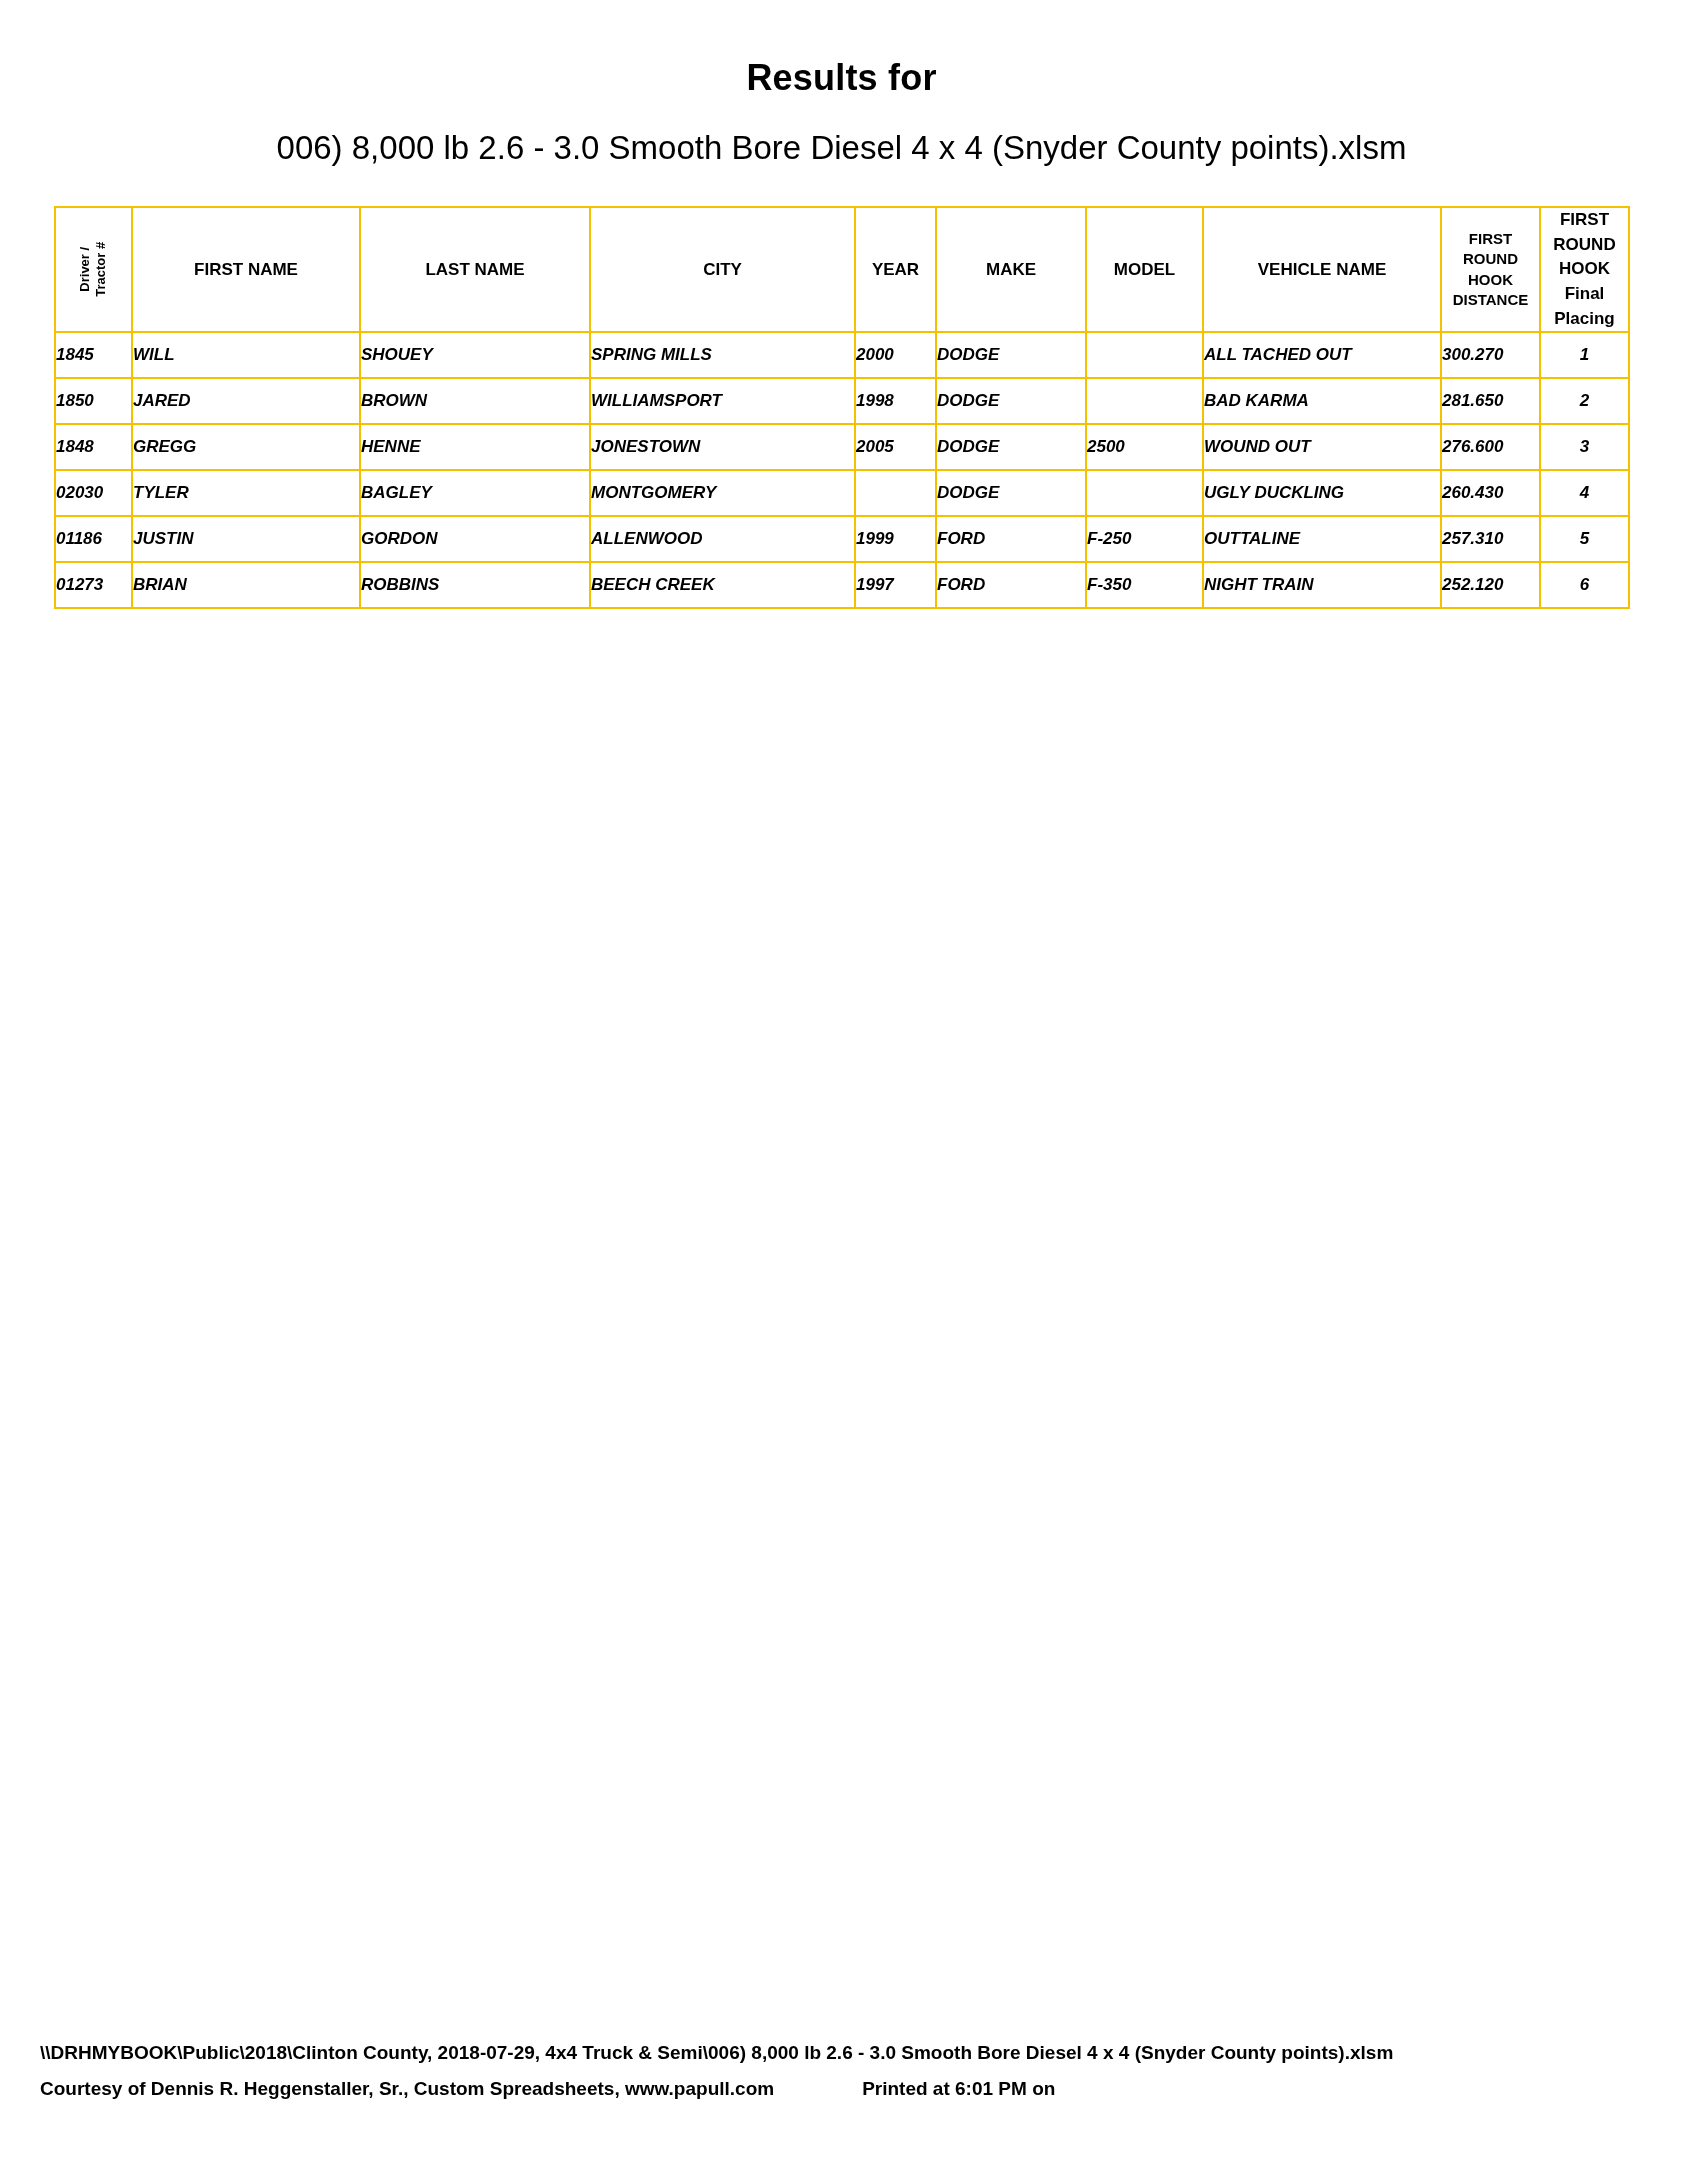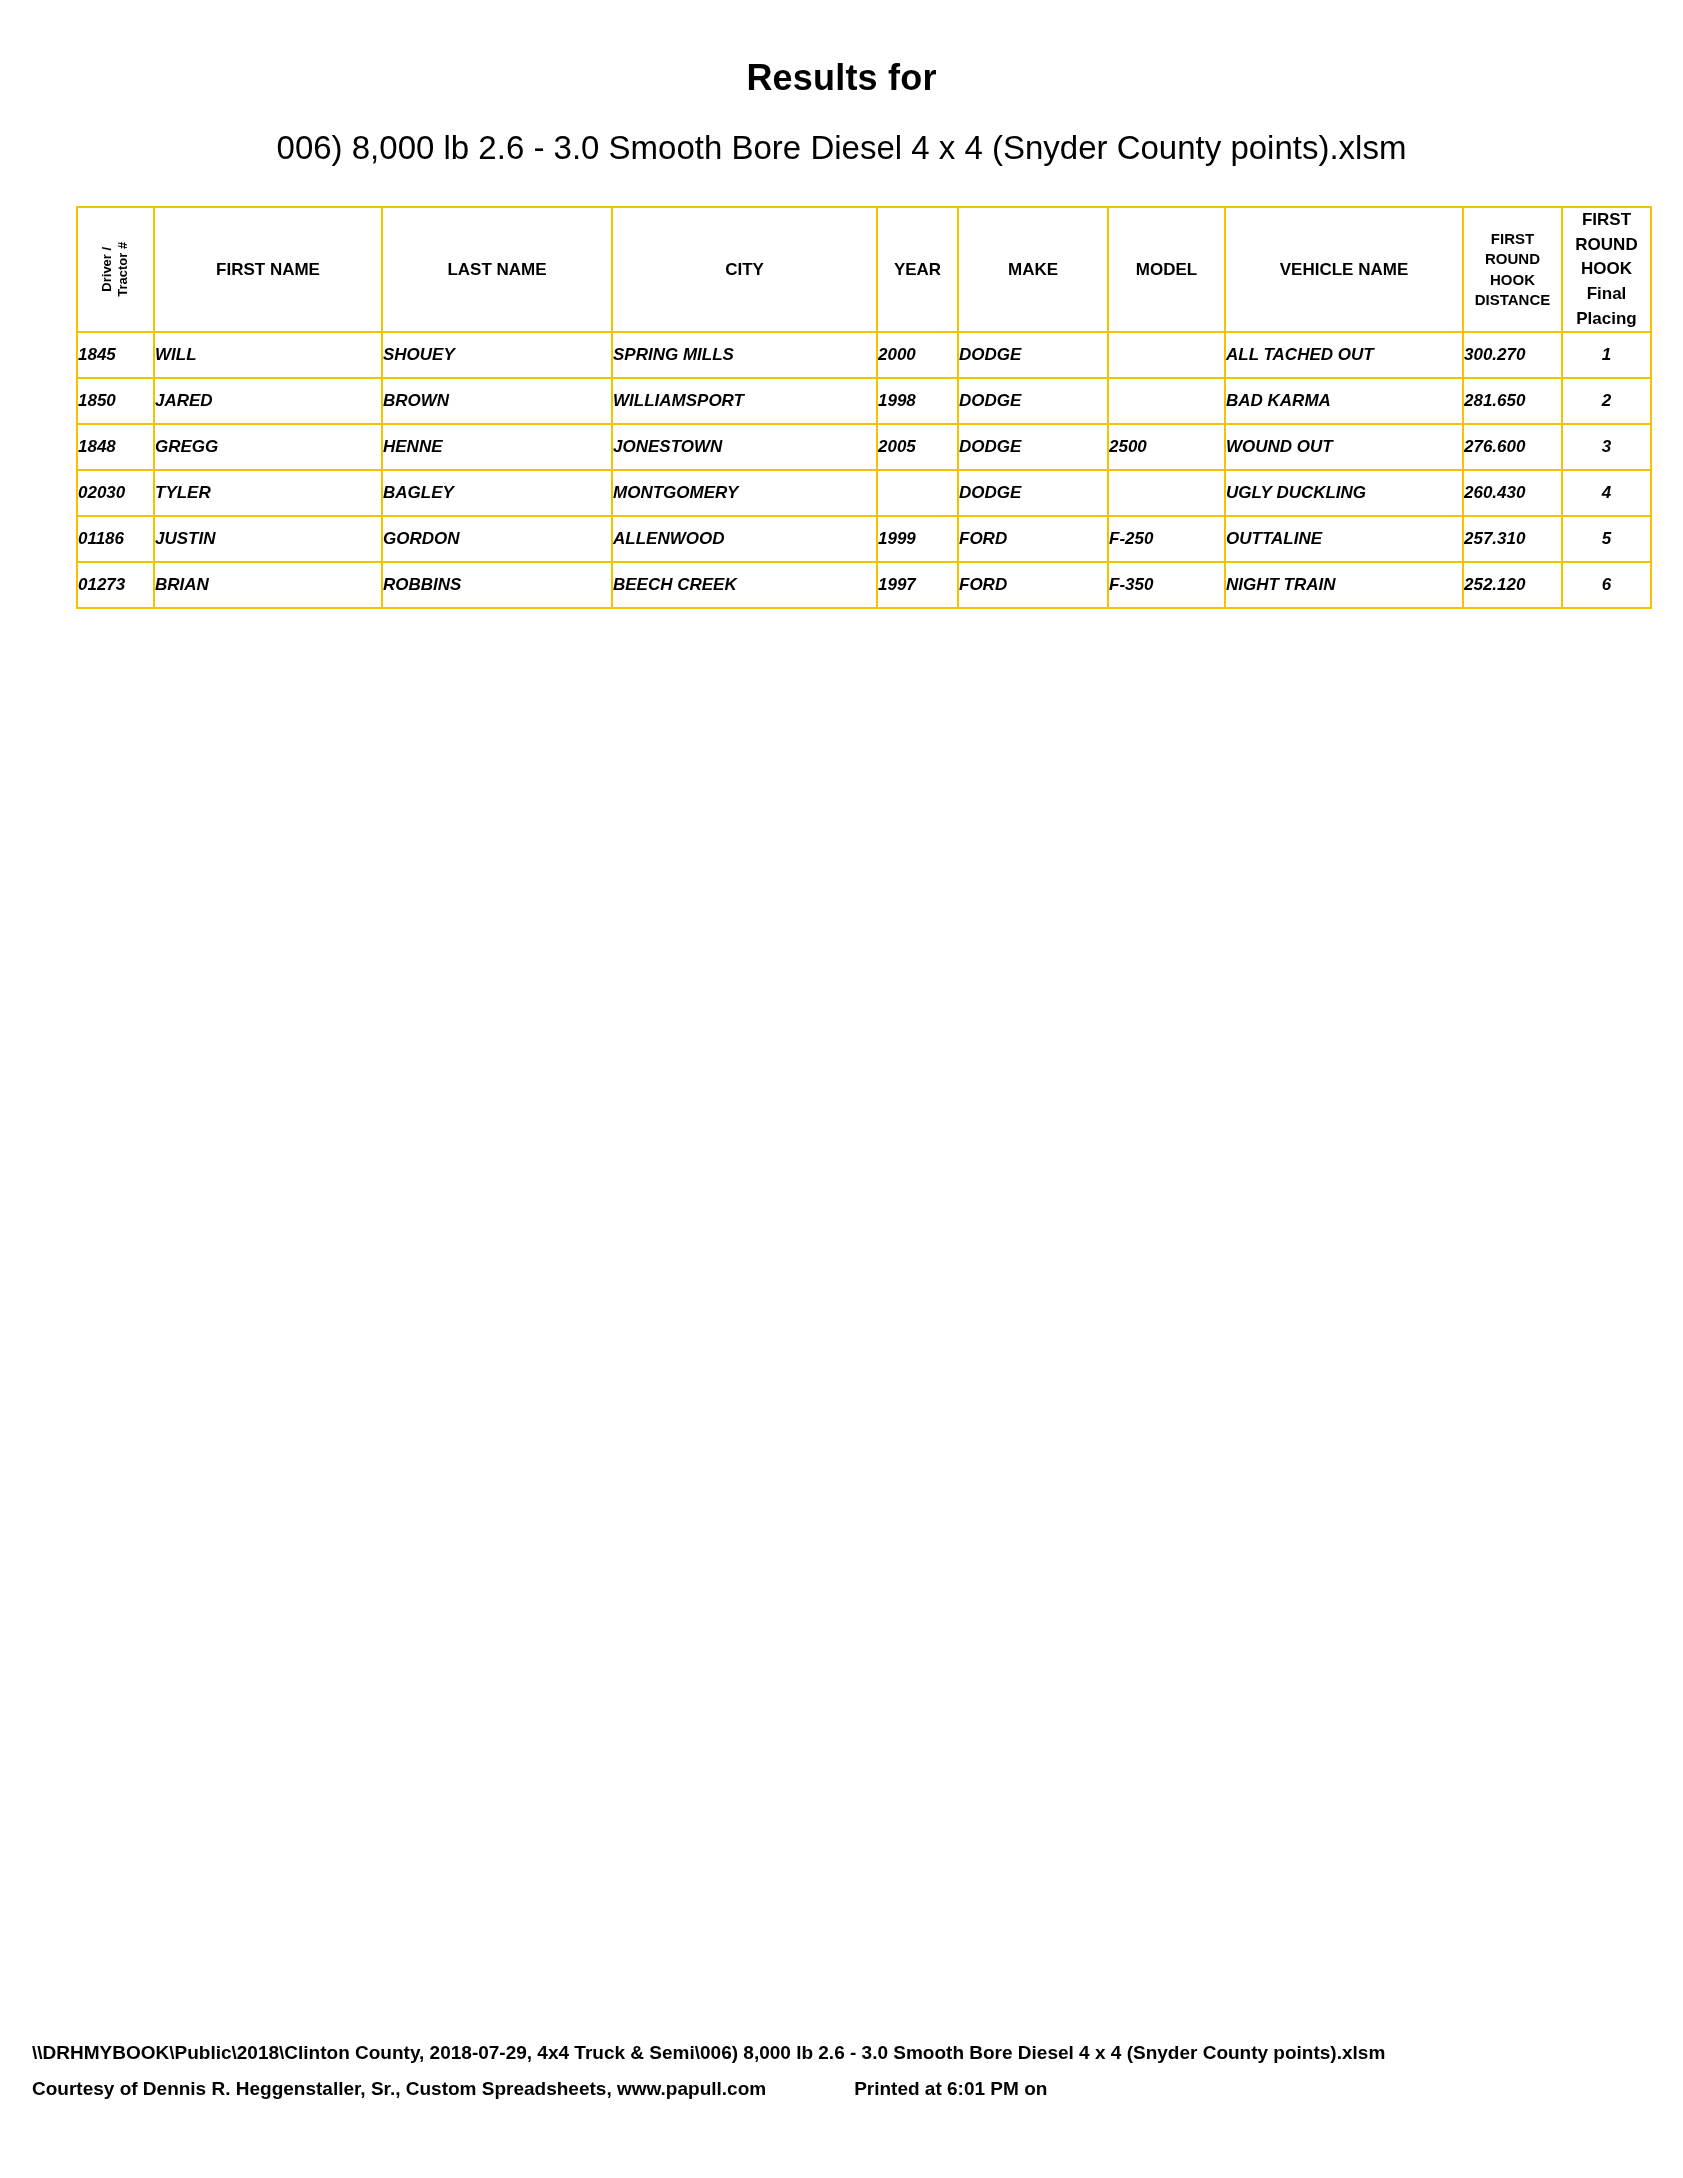--- a/index.html
+++ b/index.html
@@ -12,21 +12,21 @@
     height: 2178px;
     position: relative;
     font-family: "Liberation Sans", sans-serif;
     color: #000000;
   }
   .page {
     position: relative;
     width: 1683px;
     height: 2178px;
     box-sizing: border-box;
-    padding: 0 76px;
+    padding: 0 54px;
   }
   .title-block {
     text-align: center;
     padding-top: 57px;
   }
   .title-line1 {
     font-size: 36px;
     font-weight: bold;
     letter-spacing: 0.2px;
     line-height: 1.15;
@@ -100,21 +100,21 @@
   col.w-year { width: 81px; }
   col.w-make { width: 150px; }
   col.w-model { width: 117px; }
   col.w-vehicle { width: 238px; }
   col.w-dist { width: 99px; }
   col.w-place { width: 89px; }
 
   
   .footer {
     position: absolute;
-    left: 32px;
+    left: 40px;
     bottom: 71px;
     font-size: 19px;
     font-weight: bold;
     line-height: 1.9;
   }
   .footer .line2 .courtesy { margin-right: 88px; }
 </style>
 </head>
 <body>
 

